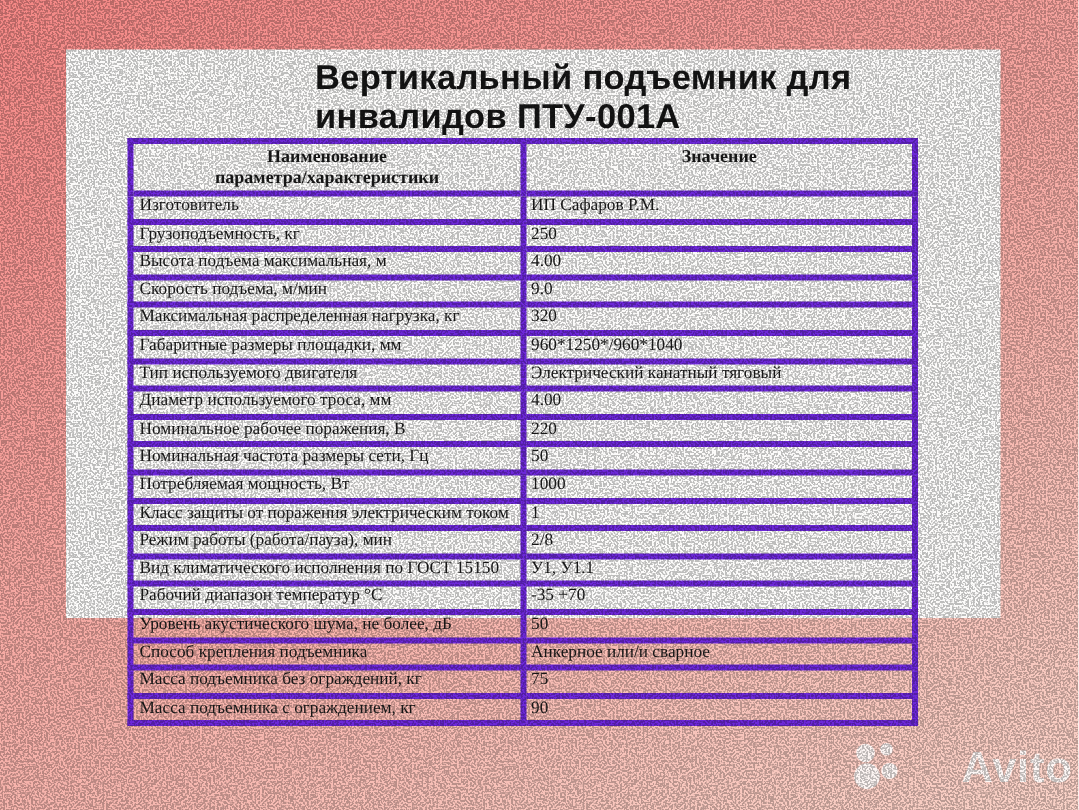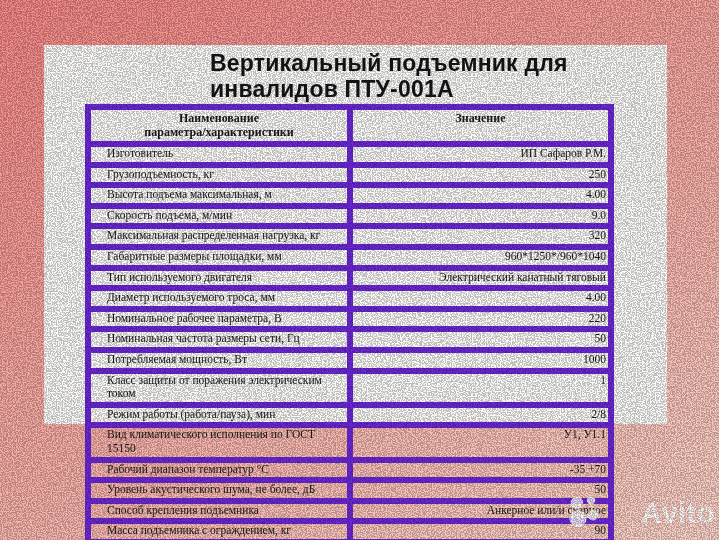--- a/index.html
+++ b/index.html
@@ -8,63 +8,63 @@
     overflow: hidden;
     font-family: "Liberation Serif", "DejaVu Serif", serif;
   }
   .bg {
     position: relative;
     width: 719px; height: 540px;
     background: linear-gradient(155deg, #f48785 0%, #f59a96 28%, #f6aea7 55%, #f8c3ba 80%, #f9d2c7 100%);
   }
   .document {
     position: absolute;
-    left: 44px; top: 45px;
+    left: 44px; top: 33px;
     width: 623px; height: 379px;
     background: #fcfbfa;
   }
   .title {
     margin: 5px 0 2px 166px;
     font-family: "Liberation Sans", "DejaVu Sans", sans-serif;
     font-size: 23px;
     line-height: 26px;
     font-weight: bold;
     color: #161616;
     letter-spacing: 0.2px;
   }
   table.spec {
     margin-left: 41px;
     width: 523px;
     border-collapse: collapse;
     table-layout: fixed;
     color: #1a1a1a;
   }
   table.spec th, table.spec td {
-    border: 6px solid #6d28d9;
+    border: 4px solid #6d28d9;
     vertical-align: top;
   }
   table.spec th {
     font-size: 12px;
     line-height: 14px;
     font-weight: bold;
     text-align: center;
     padding: 1px 2px 2px 2px;
     white-space: pre-line;
     border-bottom-width: 3px;
   }
   table.spec col.c1 { width: 262px; }
   table.spec col.c2 { width: 261px; }
   td.param {
     text-align: left;
     font-size: 11.5px;
     line-height: 13.6px;
-    padding: 0px 4px 1px 16px;
+    padding: 0px 4px 1px 4px;
   }
   td.value {
-    text-align: right;
+    text-align: left;
     font-size: 11.5px;
     line-height: 13.6px;
     padding: 0px 2px 1px 3px;
   }
   .watermark {
     position: absolute;
     right: 4px; bottom: 6px;
     display: flex;
     align-items: center;
     opacity: 0.82;
@@ -134,21 +134,21 @@
           </tr>
           <tr>
             <td class="param">Тип используемого двигателя</td>
             <td class="value">Электрический канатный тяговый</td>
           </tr>
           <tr>
             <td class="param">Диаметр используемого троса, мм</td>
             <td class="value">4.00</td>
           </tr>
           <tr>
-            <td class="param">Номинальное рабочее параметра, В</td>
+            <td class="param">Номинальное рабочее поражения, В</td>
             <td class="value">220</td>
           </tr>
           <tr>
             <td class="param">Номинальная частота размеры сети, Гц</td>
             <td class="value">50</td>
           </tr>
           <tr>
             <td class="param">Потребляемая мощность, Вт</td>
             <td class="value">1000</td>
           </tr>
@@ -168,20 +168,24 @@
             <td class="param">Рабочий диапазон температур °С</td>
             <td class="value">-35 +70</td>
           </tr>
           <tr>
             <td class="param">Уровень акустического шума, не более, дБ</td>
             <td class="value">50</td>
           </tr>
           <tr>
             <td class="param">Способ крепления подъемника</td>
             <td class="value">Анкерное или/и сварное</td>
+          </tr>
+          <tr>
+            <td class="param">Масса подъемника без ограждений, кг</td>
+            <td class="value">75</td>
           </tr>
           <tr>
             <td class="param">Масса подъемника с ограждением, кг</td>
             <td class="value">90</td>
           </tr>
         </tbody>
     </table>
   </div>
 
   <div class="watermark">

